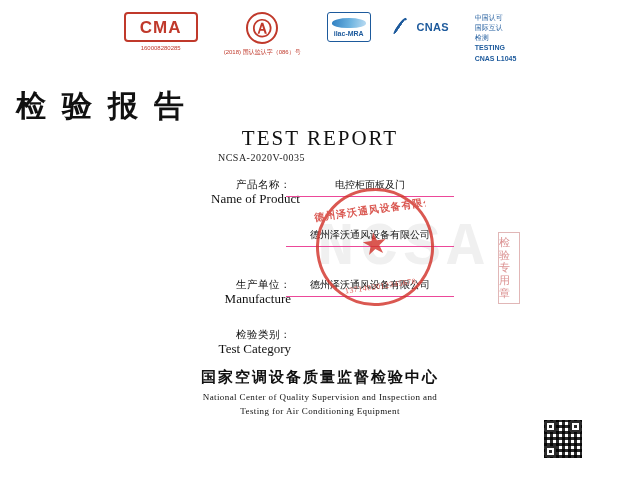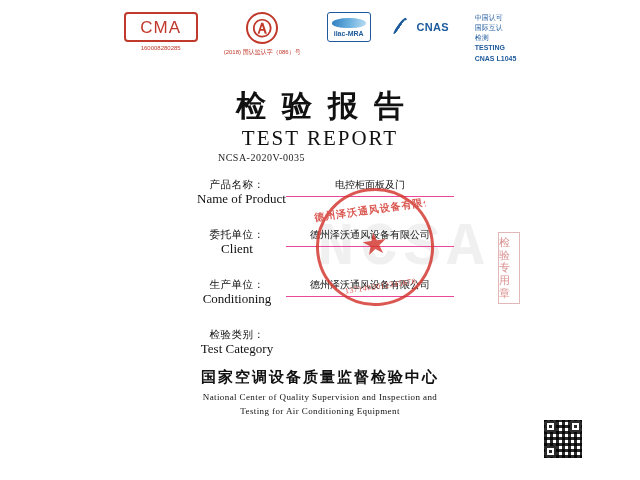--- a/index.html
+++ b/index.html
@@ -46,21 +46,21 @@
     height: 30px;
     border: 2px solid #c0392b;
     border-radius: 4px;
     display: flex;
     align-items: center;
     justify-content: center;
     box-sizing: border-box;
   }
   .cma-text {
     font-family: "Liberation Sans", sans-serif;
-    font-weight: normal;
+    font-weight: bold;
     font-size: 17px;
     letter-spacing: 1px;
     color: #c0392b;
     line-height: 1;
   }
   .cma-num {
     font-family: "Liberation Sans", sans-serif;
     font-size: 6px;
     color: #c0392b;
     margin-top: 3px;
@@ -160,21 +160,21 @@
   }
   .accred .cn { color: #1d5a9c; }
   .accred .en { color: #1d5a9c; font-weight: bold; }
 
   
   .title-cn {
     position: absolute;
     top: 86px;
     left: 0;
     width: 640px;
-    text-align: center;
+    text-align: left;
     font-family: "Liberation Serif", serif;
     font-size: 30px;
     font-weight: bold;
     letter-spacing: 16px;
     text-indent: 16px;
     color: #111111;
   }
   .title-en {
     position: absolute;
     top: 126px;
@@ -205,24 +205,24 @@
     left: 0;
     width: 640px;
   }
   .field-row {
     position: relative;
     height: 40px;
     margin-bottom: 10px;
   }
   .field-label {
     position: absolute;
-    left: 197px;
+    left: 211px;
     top: 0;
     width: 80px;
-    text-align: center;
+    text-align: right;
   }
   .label-cn {
     font-family: "Liberation Serif", serif;
     font-size: 10.5px;
     letter-spacing: 0.5px;
     color: #111111;
     line-height: 1.25;
     white-space: nowrap;
   }
   .label-en {
@@ -442,31 +442,27 @@
 
     <div class="field-row">
       <div class="field-label">
         <div class="label-cn">产品名称：</div>
         <div class="label-en">Name of Product</div>
       </div>
       <div class="field-value">电控柜面板及门</div>
     </div>
 
     <div class="field-row">
-      <div class="field-label">
-        <div class="label-cn">委托单位：</div>
-        <div class="label-en">Client</div>
-      </div>
       <div class="field-value">德州泽沃通风设备有限公司</div>
     </div>
 
     <div class="field-row">
       <div class="field-label">
         <div class="label-cn">生产单位：</div>
-        <div class="label-en">Conditioning</div>
+        <div class="label-en">Manufacture</div>
       </div>
       <div class="field-value">德州泽沃通风设备有限公司</div>
     </div>
 
     <div class="field-row">
       <div class="field-label">
         <div class="label-cn">检验类别：</div>
         <div class="label-en">Test Category</div>
       </div>
     </div>

